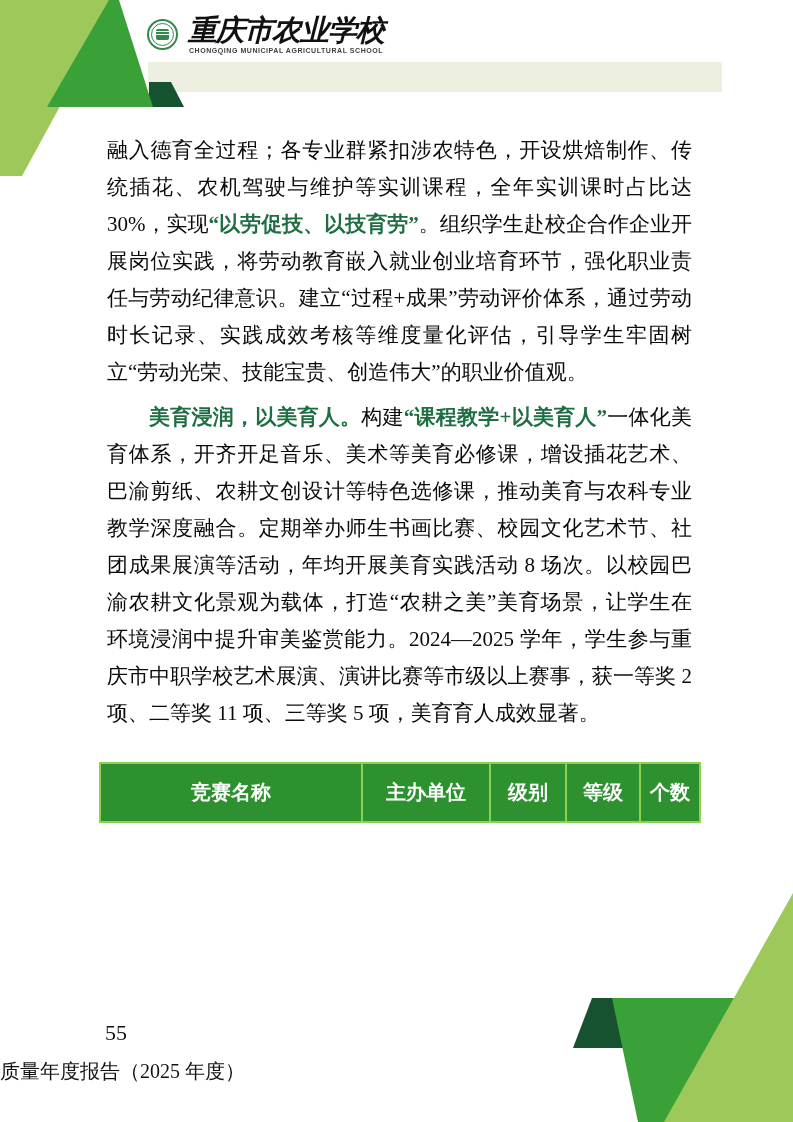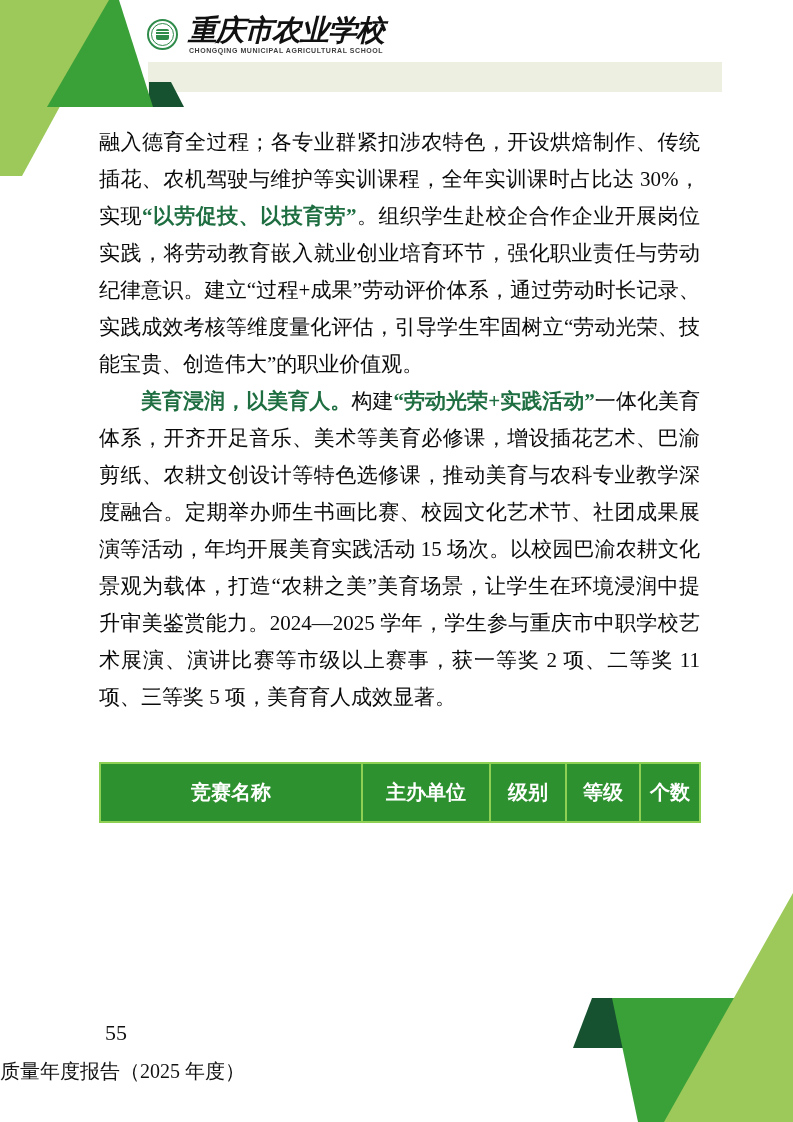--- a/index.html
+++ b/index.html
@@ -17,21 +17,21 @@
   .logo-glyph{position:absolute;left:7px;top:8px;width:13px;height:11px;border-radius:2px;
         background:linear-gradient(#2e8b4a 0 2px,#ffffff 2px 3px,#2e8b4a 3px 5px,#ffffff 5px 6px,#2e8b4a 6px 100%);}
   .school-zh{position:absolute;left:188px;top:14px;width:300px;font-size:29px;font-weight:bold;
         font-style:italic;letter-spacing:-1px;color:#111;z-index:2;line-height:32px;}
   .school-en{position:absolute;left:189px;top:47px;width:300px;font-size:7px;letter-spacing:0.55px;
         color:#3f3f3f;font-family:"Liberation Sans","DejaVu Sans",sans-serif;font-weight:bold;z-index:2;}
 
   
   .bodytext{position:absolute;left:99px;top:124px;width:601px;z-index:1;
         font-size:21px;line-height:37px;text-align:justify;color:#0a0a0a;}
-  .bodytext p{margin:0;}
+  .bodytext p{margin:8px;}
   .bodytext p.indent{text-indent:42px;}
   .gb{color:#1e6e41;font-weight:bold;}
 
   
   .tbl-caption{position:absolute;left:0;top:721px;width:793px;text-align:center;z-index:1;
         font-family:"Liberation Sans","DejaVu Sans",sans-serif;font-weight:bold;font-size:22px;color:#111;}
   table.awards{position:absolute;left:99px;top:762px;width:600px;z-index:1;border-collapse:collapse;table-layout:fixed;}
   table.awards th,table.awards td{border:2px solid #8ed054;vertical-align:middle;padding:1px 2px;box-sizing:border-box;}
   table.awards th{background:#2e9130;color:#ffffff;height:59px;
         font-family:"Liberation Sans","DejaVu Sans",sans-serif;font-weight:bold;font-size:20px;}
@@ -61,21 +61,21 @@
 
   <div class="logo">
     <div class="logo-inner-ring"></div>
     <div class="logo-glyph"></div>
   </div>
   <div class="school-zh">重庆市农业学校</div>
   <div class="school-en">CHONGQING MUNICIPAL AGRICULTURAL SCHOOL</div>
 
   <div class="bodytext">
     <p><span>融入德育全过程；各专业群紧扣涉农特色，开设烘焙制作、传统插花、农机驾驶与维护等实训课程，全年实训课时占比达 30%，实现</span><span class="gb">“以劳促技、以技育劳”</span><span>。组织学生赴校企合作企业开展岗位实践，将劳动教育嵌入就业创业培育环节，强化职业责任与劳动纪律意识。建立“过程+成果”劳动评价体系，通过劳动时长记录、实践成效考核等维度量化评估，引导学生牢固树立“劳动光荣、技能宝贵、创造伟大”的职业价值观。</span></p>
-    <p class="indent"><span class="gb">美育浸润，以美育人。</span><span>构建</span><span class="gb">“劳动光荣+实践活动”</span><span>一体化美育体系，开齐开足音乐、美术等美育必修课，增设插花艺术、巴渝剪纸、农耕文创设计等特色选修课，推动美育与农科专业教学深度融合。定期举办师生书画比赛、校园文化艺术节、社团成果展演等活动，年均开展美育实践活动 15 场次。以校园巴渝农耕文化景观为载体，打造“农耕之美”美育场景，让学生在环境浸润中提升审美鉴赏能力。2024—2025 学年，学生参与重庆市中职学校艺术展演、演讲比赛等市级以上赛事，获一等奖 2 项、二等奖 11 项、三等奖 5 项，美育育人成效显著。</span></p>
+    <p class="indent"><span class="gb">美育浸润，以美育人。</span><span>构建</span><span class="gb">“课程教学+以美育人”</span><span>一体化美育体系，开齐开足音乐、美术等美育必修课，增设插花艺术、巴渝剪纸、农耕文创设计等特色选修课，推动美育与农科专业教学深度融合。定期举办师生书画比赛、校园文化艺术节、社团成果展演等活动，年均开展美育实践活动 8 场次。以校园巴渝农耕文化景观为载体，打造“农耕之美”美育场景，让学生在环境浸润中提升审美鉴赏能力。2024—2025 学年，学生参与重庆市中职学校艺术展演、演讲比赛等市级以上赛事，获一等奖 2 项、二等奖 11 项、三等奖 5 项，美育育人成效显著。</span></p>
   </div>
 
 
   <table class="awards">
     <colgroup>
       <col style="width:262px">
         <col style="width:128px">
         <col style="width:76px">
         <col style="width:74px">
         <col style="width:60px">

